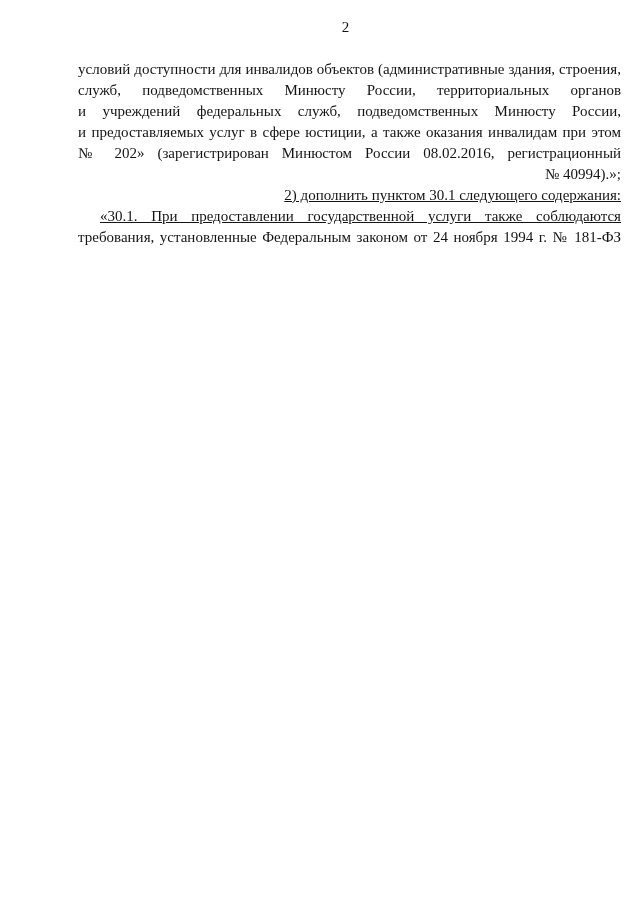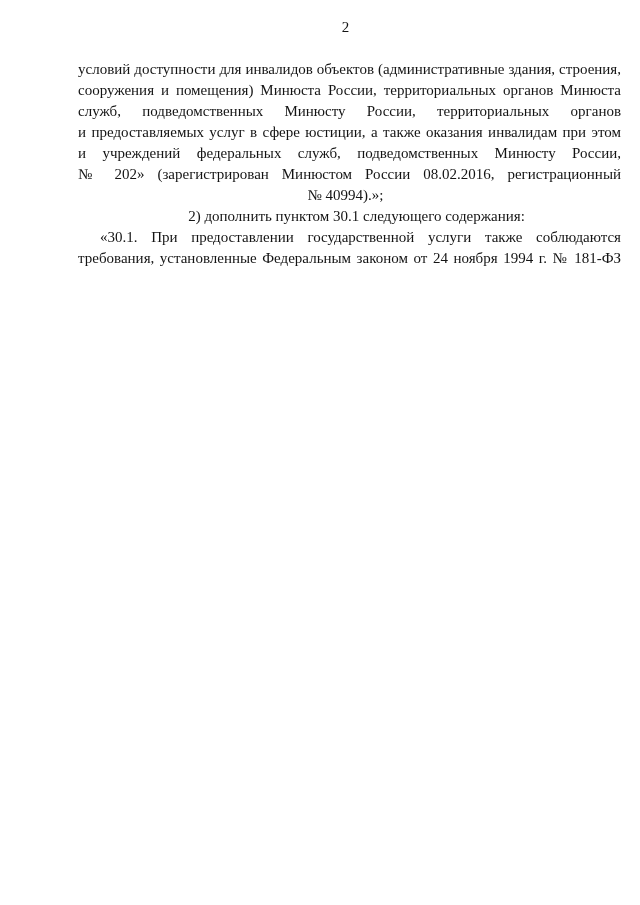--- a/index.html
+++ b/index.html
@@ -38,36 +38,36 @@
     overflow: hidden;
     white-space: normal;
     text-rendering: optimizeLegibility;
   }
   .line.justify {
     text-align: justify;
     text-align-last: justify;
     margin-left: 8px;
   }
   .line.left {
-    text-align: center;
+    text-align: right;
   }
   .line.indent {
     text-indent: 22px;
+    text-decoration: underline;
   }
 </style>
 </head>
 <body>
 
 <div class="page">
   <div class="pagenum">2</div>
   <div class="content" id="content">
       <div class="line justify">условий доступности для инвалидов объектов (административные здания, строения,</div>
-      <div class="line justify">сооружения и помещения) Минюста России, территориальных органов Минюста</div>
       <div class="line justify">служб, подведомственных Минюсту России, территориальных органов</div>
+      <div class="line justify">и учреждений федеральных служб, подведомственных Минюсту России,</div>
       <div class="line justify">и предоставляемых услуг в сфере юстиции, а также оказания инвалидам при этом</div>
-      <div class="line justify">и учреждений федеральных служб, подведомственных Минюсту России,</div>
       <div class="line justify">№ 202» (зарегистрирован Минюстом России 08.02.2016, регистрационный</div>
       <div class="line left">№ 40994).»;</div>
       <div class="line left indent">2) дополнить пунктом 30.1 следующего содержания:</div>
       <div class="line justify indent">«30.1. При предоставлении государственной услуги также соблюдаются</div>
       <div class="line justify">требования, установленные Федеральным законом от 24 ноября 1994 г. № 181-ФЗ</div>
     </div>
 </div>
 
 </body></html>

